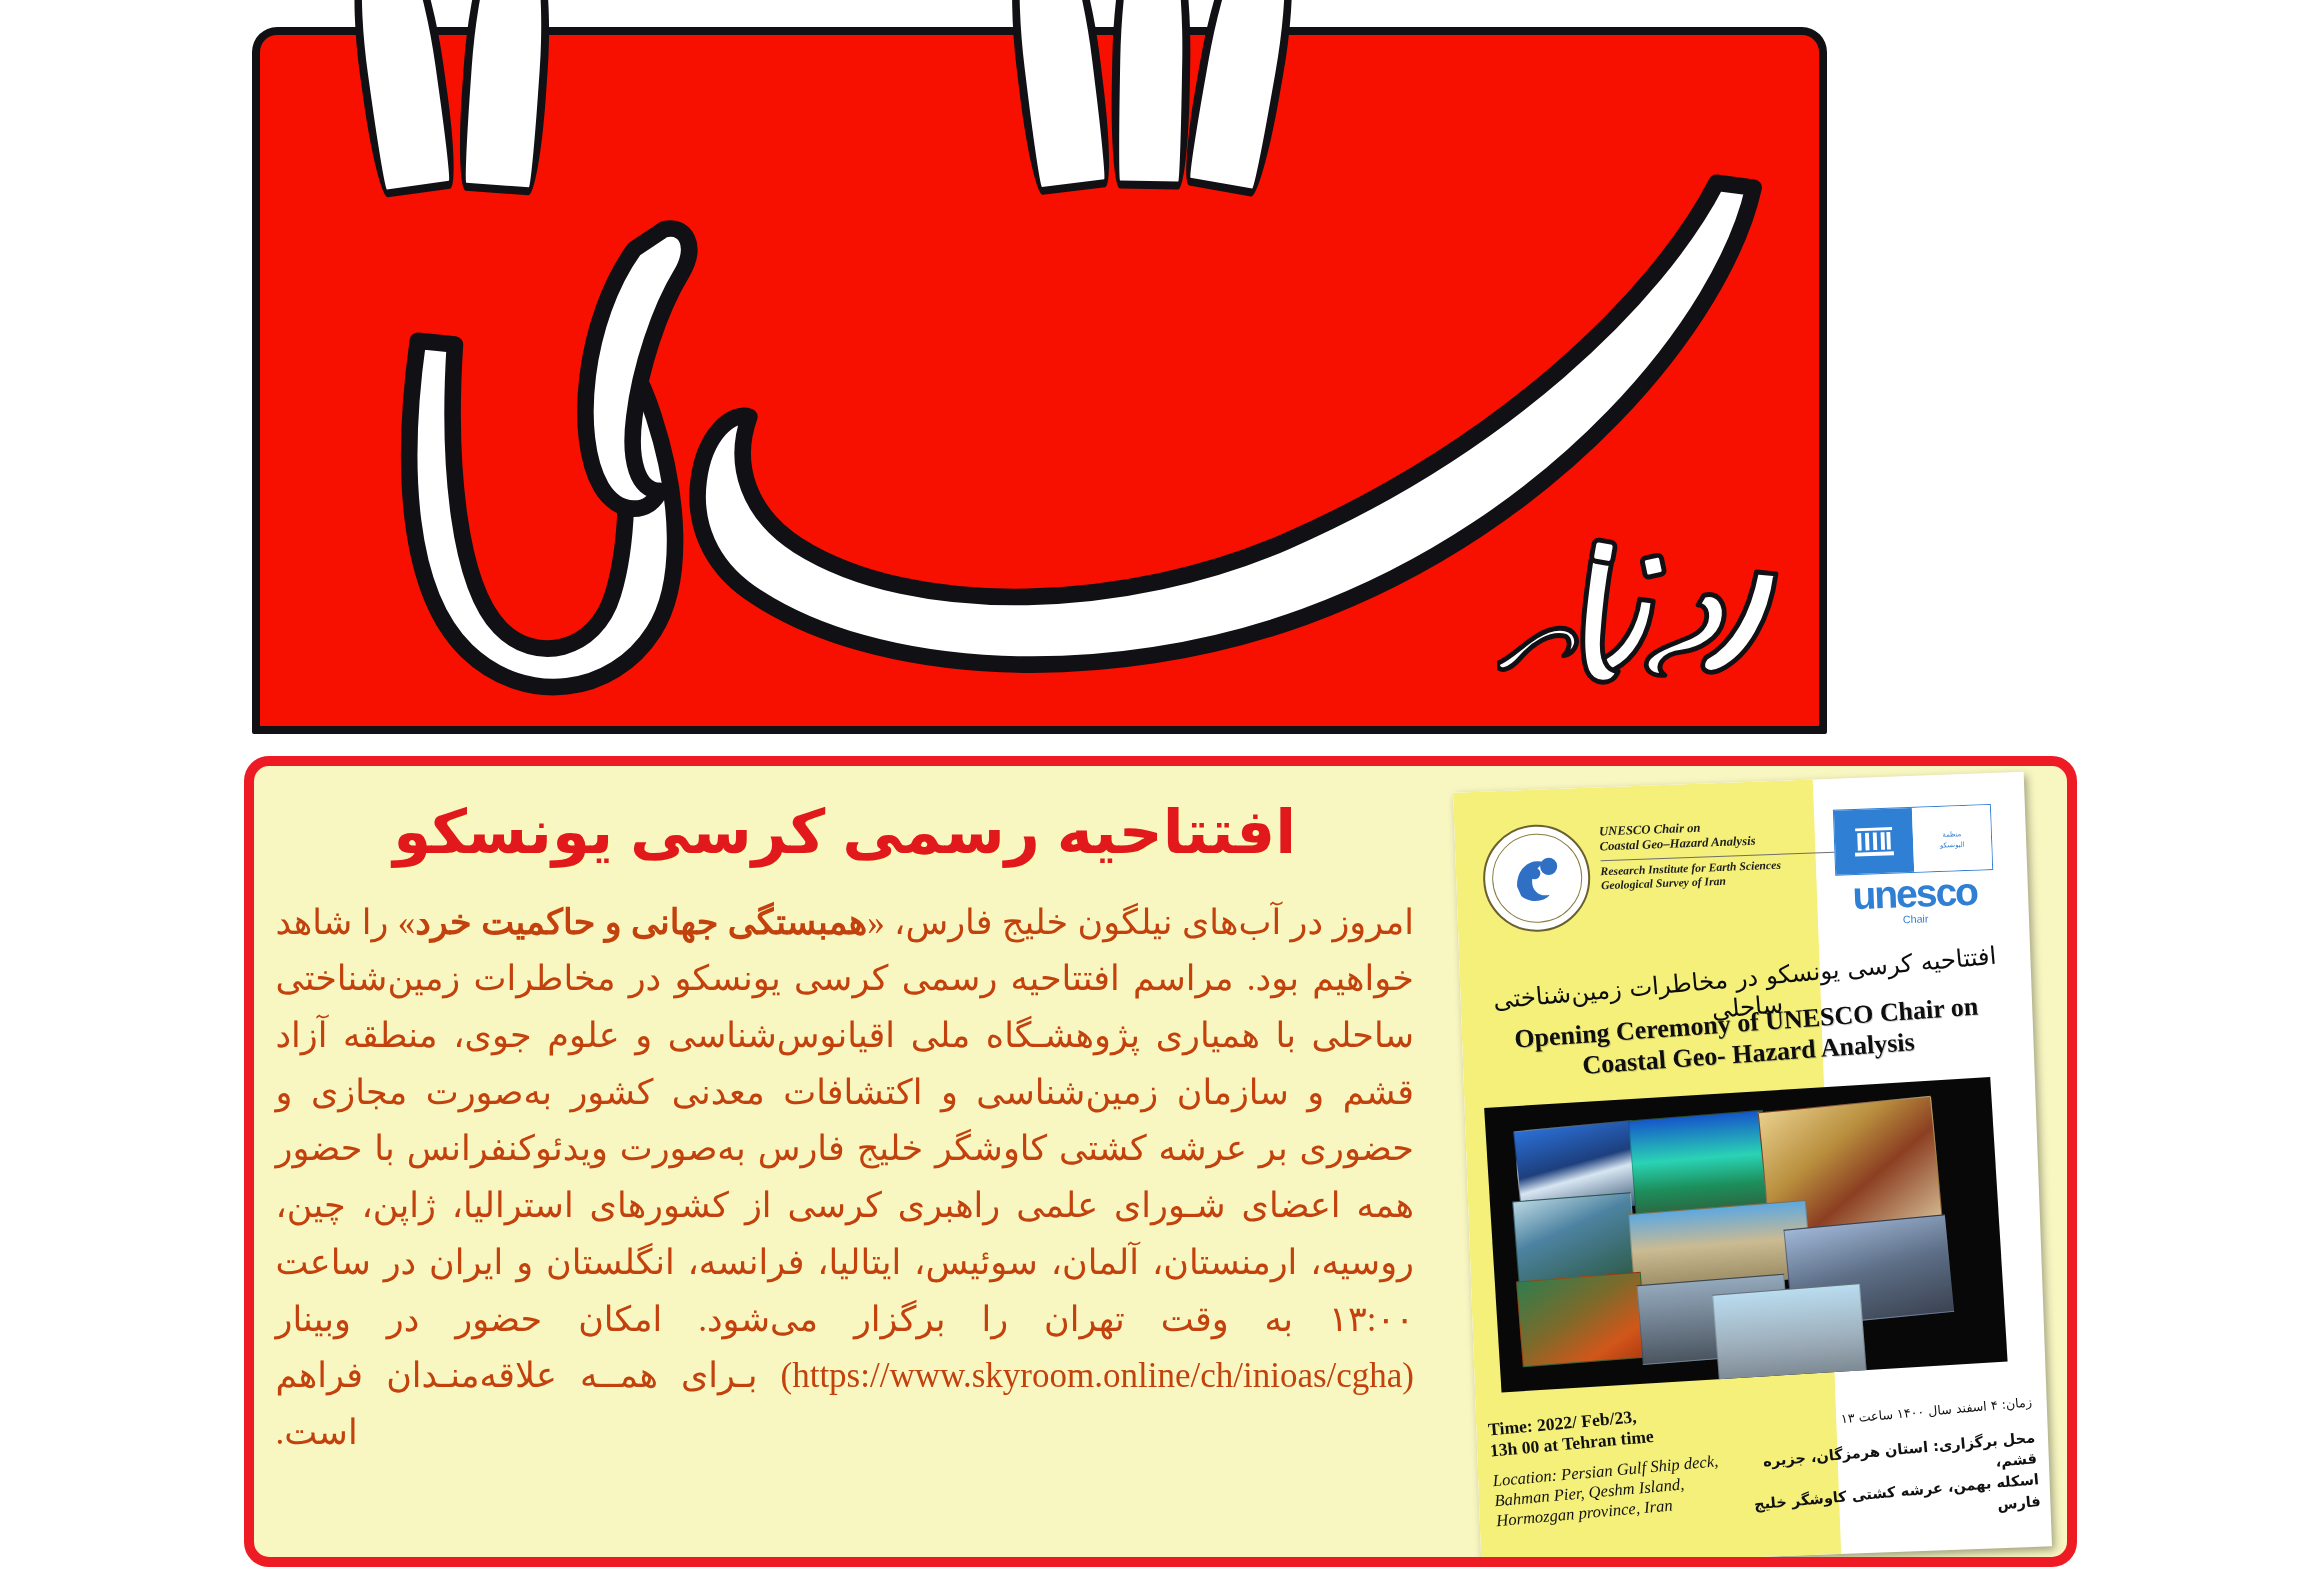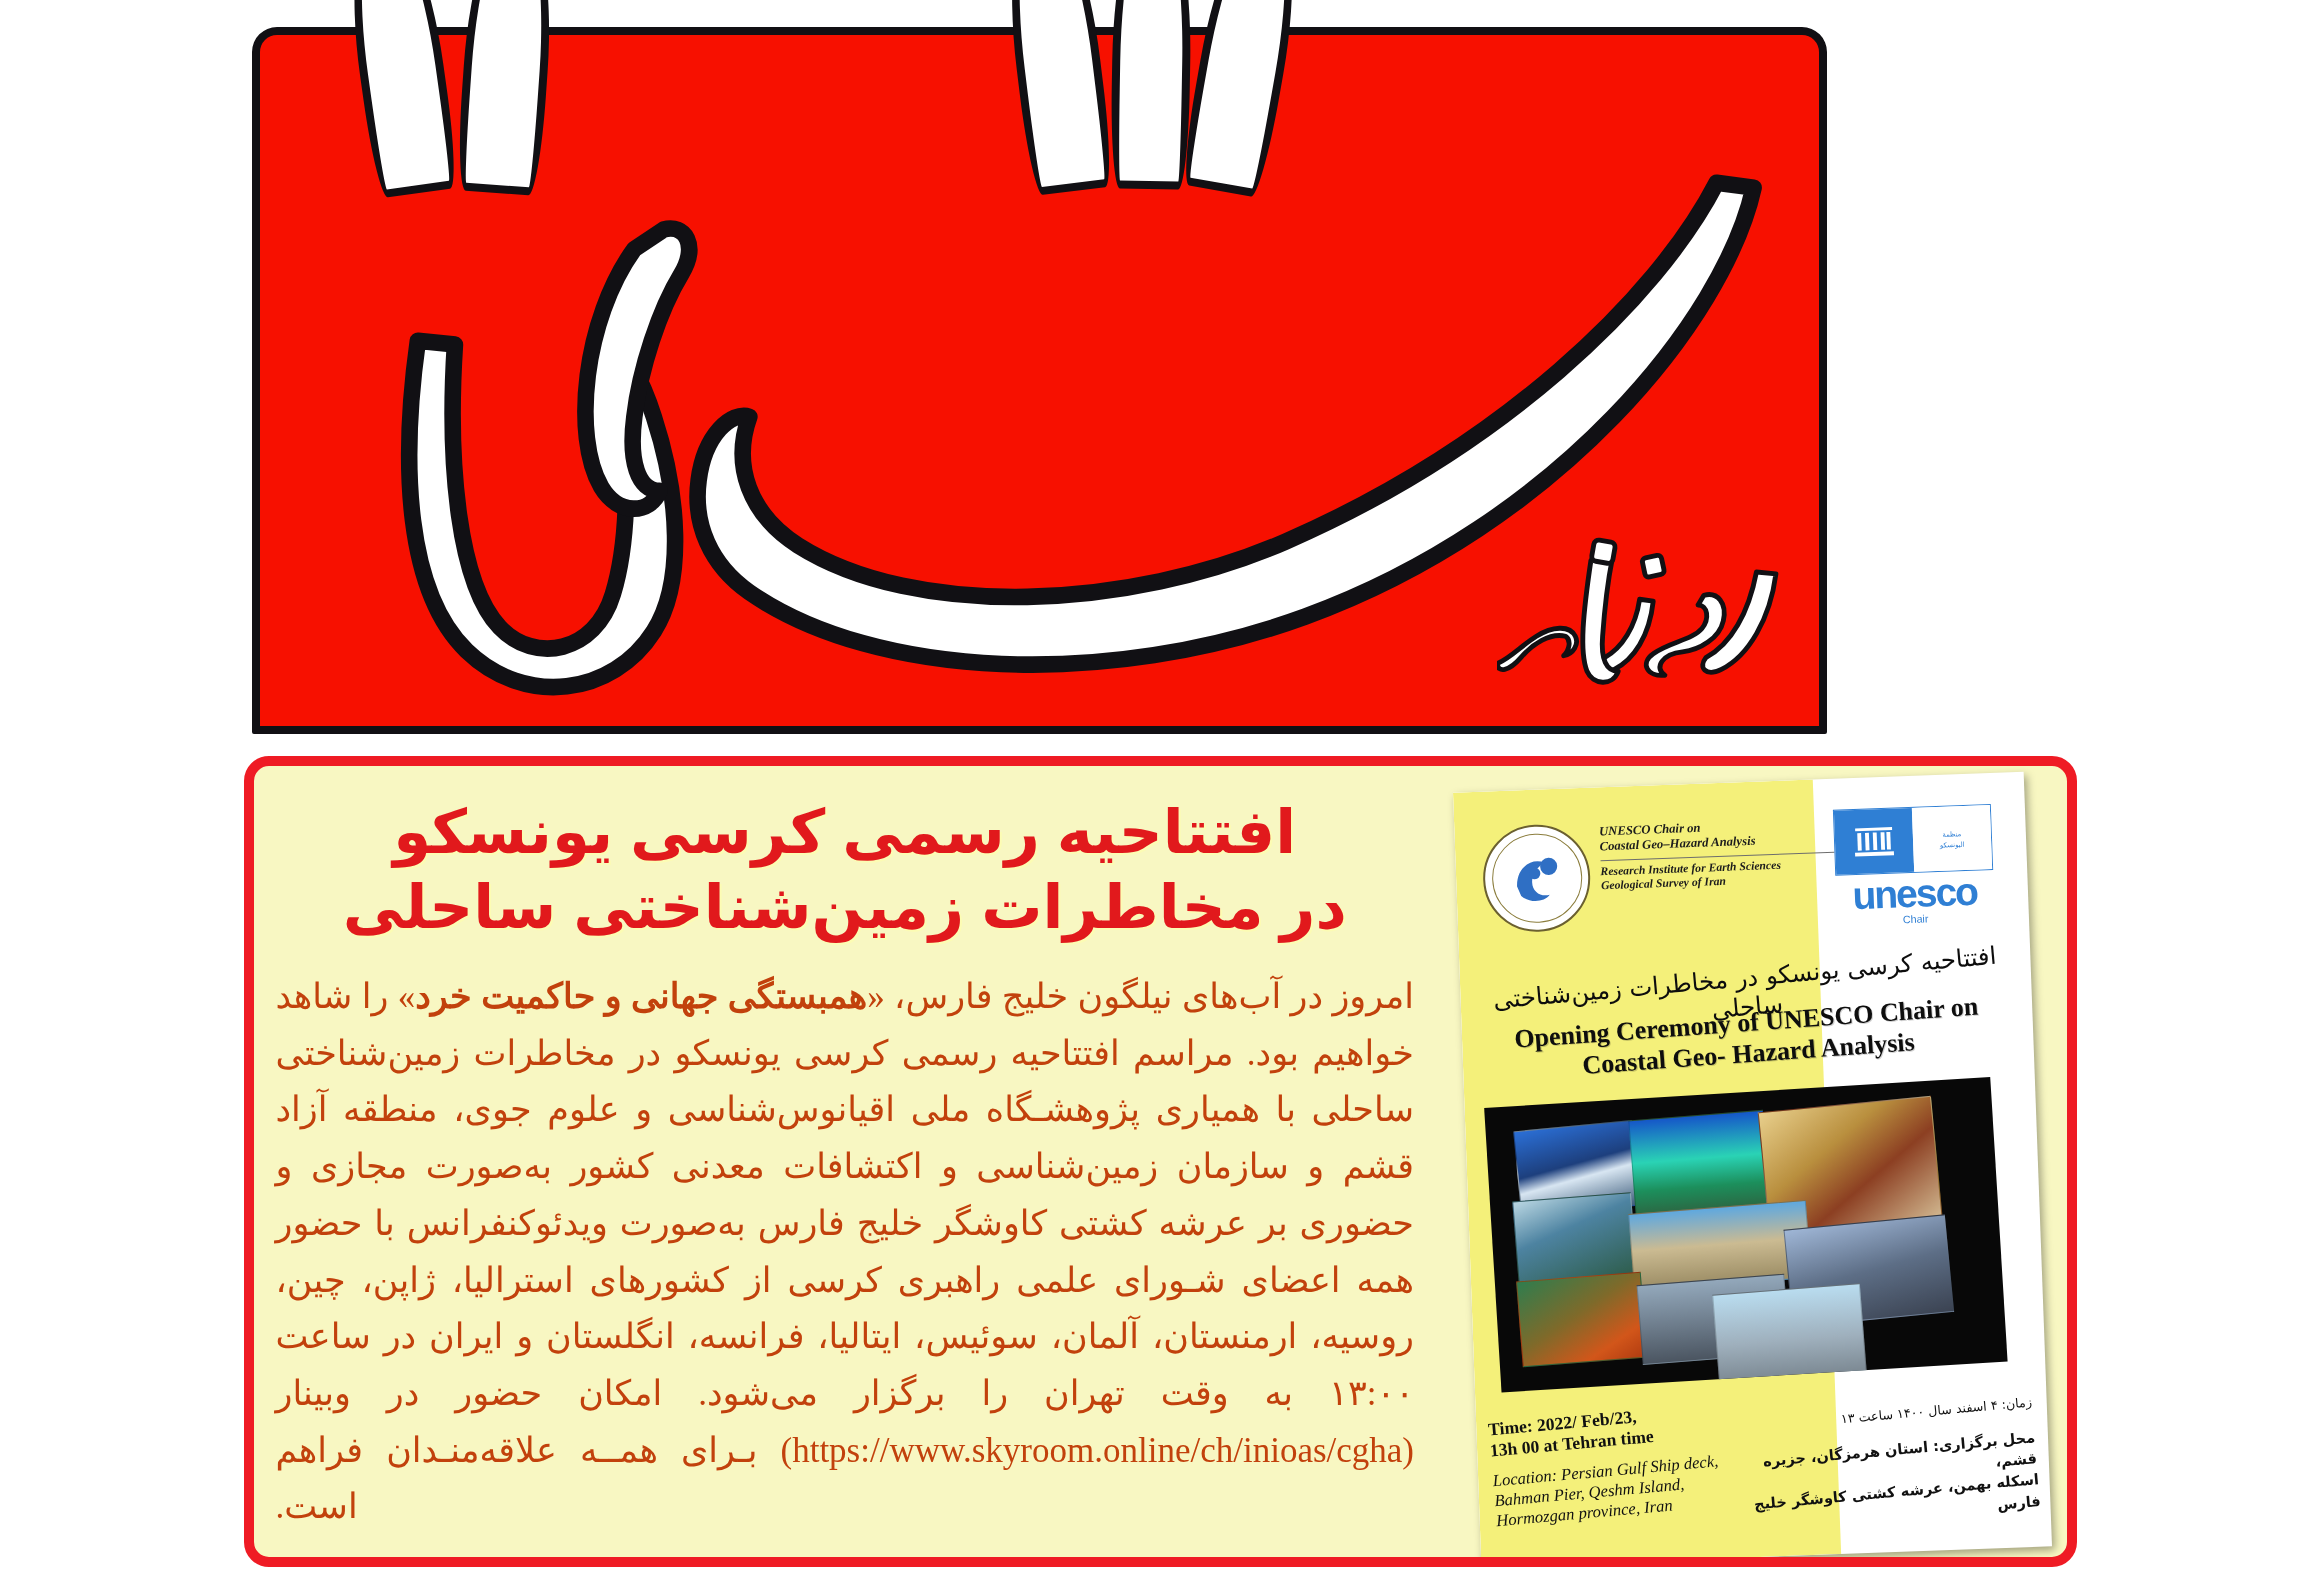--- a/index.html
+++ b/index.html
@@ -292,21 +292,20 @@
   </div>
 </div>
 
 <div id="article">
   <div id="article-inner">
 
     <div id="text-col">
 
       <h1 id="headline">
         <span class="hl-line">افتتاحیه رسمی کرسی یونسکو</span>
-        <span class="hl-line">در مخاطرات زمین‌شناختی ساحلی</span>
       </h1>
 
       <div id="body-text">
         <span>امروز در آب‌های نیلگون خلیج فارس، «</span><b>همبستگی جهانی و حاکمیت خرد</b><span>» را شاهد خواهیم بود. مراسم افتتاحیه رسمی کرسی یونسکو در مخاطرات زمین‌شناختی ساحلی با همیاری پژوهشـگاه ملی اقیانوس‌شناسی و علوم جوی، منطقه آزاد قشم و سازمان زمین‌شناسی و اکتشافات معدنی کشور به‌صورت مجازی و حضوری بر عرشه کشتی کاوشگر خلیج فارس به‌صورت ویدئوکنفرانس با حضور همه اعضای شـورای علمی راهبری کرسی از کشورهای استرالیا، ژاپن، چین، روسیه، ارمنستان، آلمان، سوئیس، ایتالیا، فرانسه، انگلستان و ایران در ساعت ۱۳:۰۰ به وقت تهران را برگزار می‌شود. امکان حضور در وبینار </span><span class="url">(https://www.skyroom.online/ch/inioas/cgha)</span><span> بـرای همــه علاقه‌منـدان فراهم است.</span>
       </div>
     </div>
 
     <div id="poster-col">
       <div id="poster">
         <div id="poster-bg-yellow"></div>

